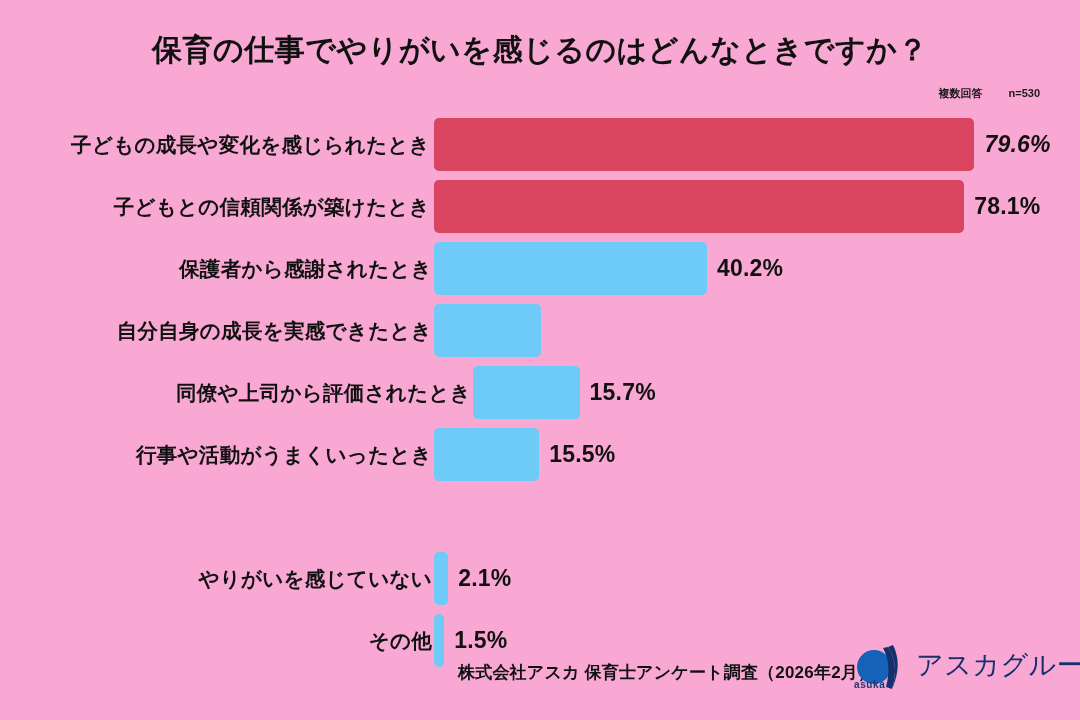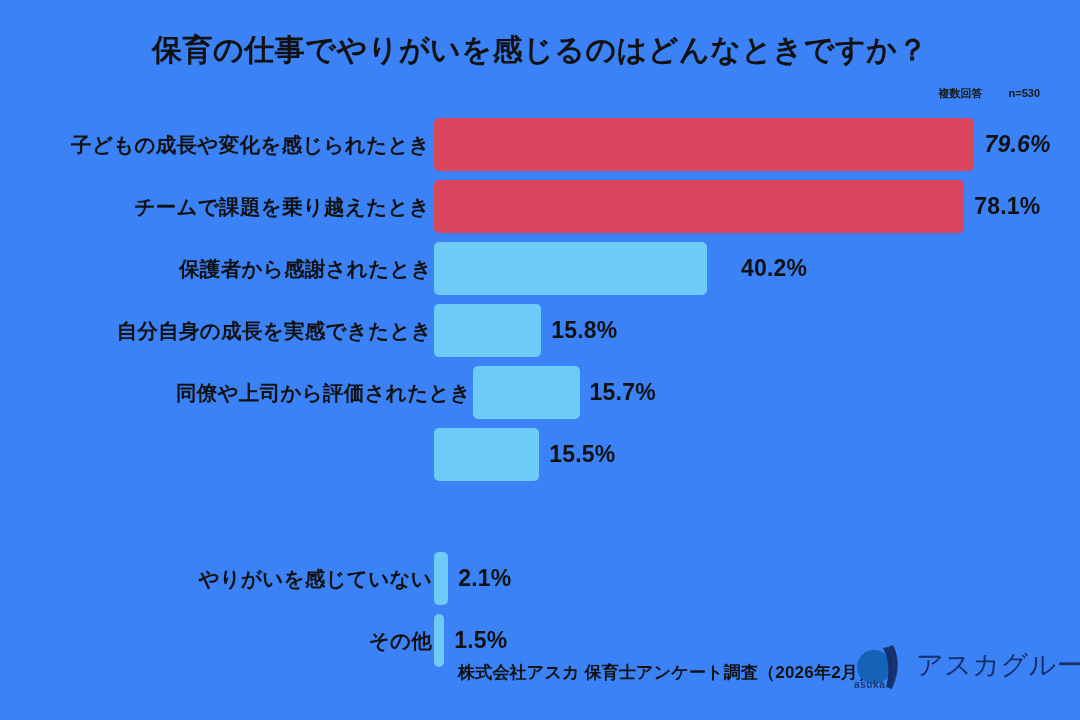--- a/index.html
+++ b/index.html
@@ -7,21 +7,21 @@
     padding: 0;
     background: #ffffff;
   }
   body {
     font-family: "Liberation Sans", "DejaVu Sans", sans-serif;
   }
   #page {
     position: relative;
     width: 1080px;
     height: 720px;
-    background: #3b82f6;
+    background: #f9a8d4;
     overflow: hidden;
   }
 
   
   #chart-title {
     position: absolute;
     left: 0;
     top: 30px;
     width: 1080px;
     text-align: center;
@@ -180,47 +180,49 @@
   <div id="plot">
       <div class="row" style="top: 6px;">
         <div class="cat-label">
           <span class="hl" style="--hl: #fce37b;">子どもの成長や変化を感じられたとき</span>
         </div>
         <div class="bar pink" style="width: 540.484px; background: rgb(217, 69, 95);"></div>
         <div class="value" style="left: 972.484px; font-style: italic;">79.6%</div>
       </div>
       <div class="row" style="top: 68px;">
         <div class="cat-label">
-          <span class="hl" style="--hl: #fce37b;">チームで課題を乗り越えたとき</span>
+          <span class="hl" style="--hl: #fce37b;">子どもとの信頼関係が築けたとき</span>
         </div>
         <div class="bar pink" style="width: 530.299px; background: rgb(217, 69, 95);"></div>
         <div class="value" style="left: 962.299px;">78.1%</div>
       </div>
       <div class="row" style="top: 130px; text-align: right;">
         <div class="cat-label">
           <span>保護者から感謝されたとき</span>
         </div>
         <div class="bar blue" style="width: 272.958px; background: rgb(110, 203, 248);"></div>
-        <div class="value" style="left: 704.958px; margin-left: 24px;">40.2%</div>
+        <div class="value" style="left: 704.958px;">40.2%</div>
       </div>
       <div class="row" style="top: 192px;">
         <div class="cat-label">
           <span>自分自身の成長を実感できたとき</span>
         </div>
         <div class="bar blue" style="width: 107.282px; background: rgb(110, 203, 248);"></div>
-        <div class="value" style="left: 539.282px;">15.8%</div>
       </div>
       <div class="row" style="top: 254px; margin-left: 39px;">
         <div class="cat-label">
           <span>同僚や上司から評価されたとき</span>
         </div>
         <div class="bar blue" style="width: 106.603px; background: rgb(110, 203, 248);"></div>
         <div class="value" style="left: 538.603px;">15.7%</div>
       </div>
       <div class="row" style="top: 316px;">
+        <div class="cat-label">
+          <span>行事や活動がうまくいったとき</span>
+        </div>
         <div class="bar blue" style="width: 105.245px; background: rgb(110, 203, 248);"></div>
         <div class="value" style="left: 537.245px;">15.5%</div>
       </div>
       <div class="row" style="top: 440px;">
         <div class="cat-label">
           <span>やりがいを感じていない</span>
         </div>
         <div class="bar blue" style="width: 14.259px; background: rgb(110, 203, 248);"></div>
         <div class="value" style="left: 446.259px; text-align: center;">2.1%</div>
       </div>

